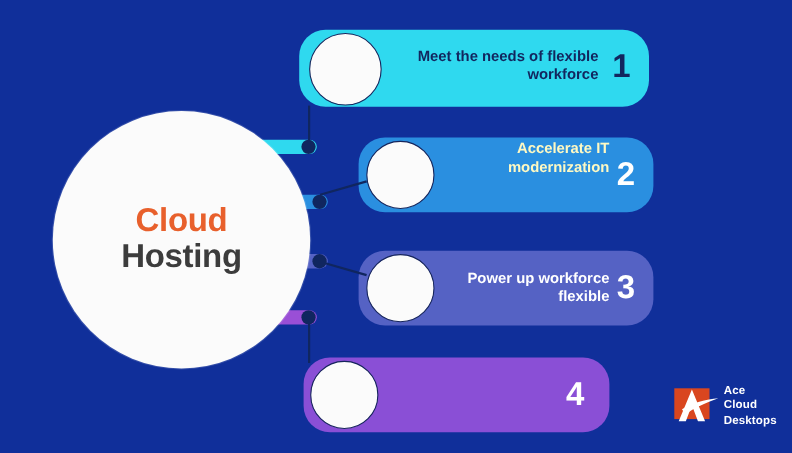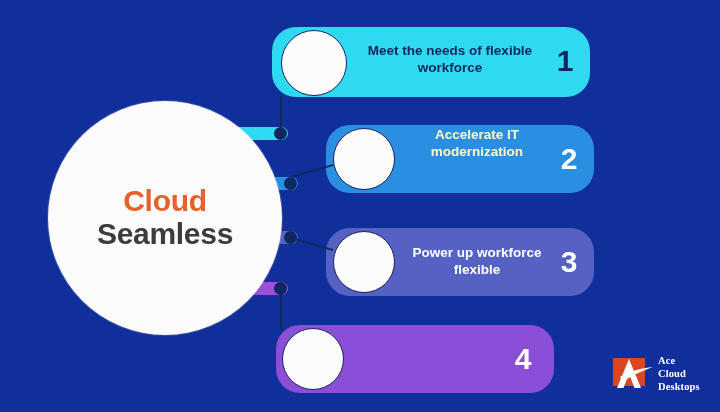--- a/index.html
+++ b/index.html
@@ -88,21 +88,21 @@
   .row-circle {
     position: absolute;
     border-radius: 50%;
     background: #fbfbfb;
     border: 1.6px solid #16255c;
     z-index: 18;
     box-sizing: border-box;
   }
   .row-text {
     position: absolute;
-    text-align: center;
+    text-align: right;
     font-weight: bold;
     font-size: 13.5px;
     line-height: 1.28;
     z-index: 19;
   }
   .row-num {
     position: absolute;
     font-weight: bold;
     font-size: 30px;
     z-index: 19;
@@ -111,22 +111,21 @@
 
   
   .logo {
     position: absolute;
     left: 612px;
     top: 345px;
     width: 100px;
     height: 48px;
     z-index: 40;
     display: flex;
-    align-items: flex-end;
-    font-family: Liberation Serif, serif;
+    align-items: center;
   }
   .logo-mark {
     position: relative;
     width: 42px;
     height: 38px;
     flex: 0 0 auto;
   }
   .logo-text {
     margin-left: 4px;
     color: #ffffff;
@@ -154,21 +153,21 @@
 
   <div class="connector" style="left:280px; top:288px; width:1.7px; height:42px;"></div>
 
   <div class="stub-dot" style="left:274px; top:127px;"></div>
   <div class="stub-dot" style="left:284px; top:177px;"></div>
   <div class="stub-dot" style="left:284px; top:231px;"></div>
   <div class="stub-dot" style="left:274px; top:282px;"></div>
 
   <div class="hub" style="background: rgb(251, 251, 251);">
     <div class="hub-line1" style="color: rgb(232, 96, 44);">Cloud</div>
-    <div class="hub-line2" style="color: rgb(60, 60, 60);">Seamless</div>
+    <div class="hub-line2" style="color: rgb(60, 60, 60);">Hosting</div>
   </div>
 
   <div class="row" style="left:272px; top:27px; width:318px; height:70px;">
     <div class="pill" style="width: 318px; background: rgb(47, 217, 239);"></div>
   </div>
   <div class="row-circle" style="left:281px; top:30px; width:66px; height:66px;"></div>
   <div class="row-text" style="left: 356px; top: 42px; width: 188px; color: rgb(18, 38, 94);">Meet the needs of flexible workforce</div>
   <div class="row-num" style="left: 548px; top: 44px; width: 34px; color: rgb(18, 38, 94);">1</div>
 
   <div class="row" style="left:326px; top:125px; width:268px; height:68px;">

